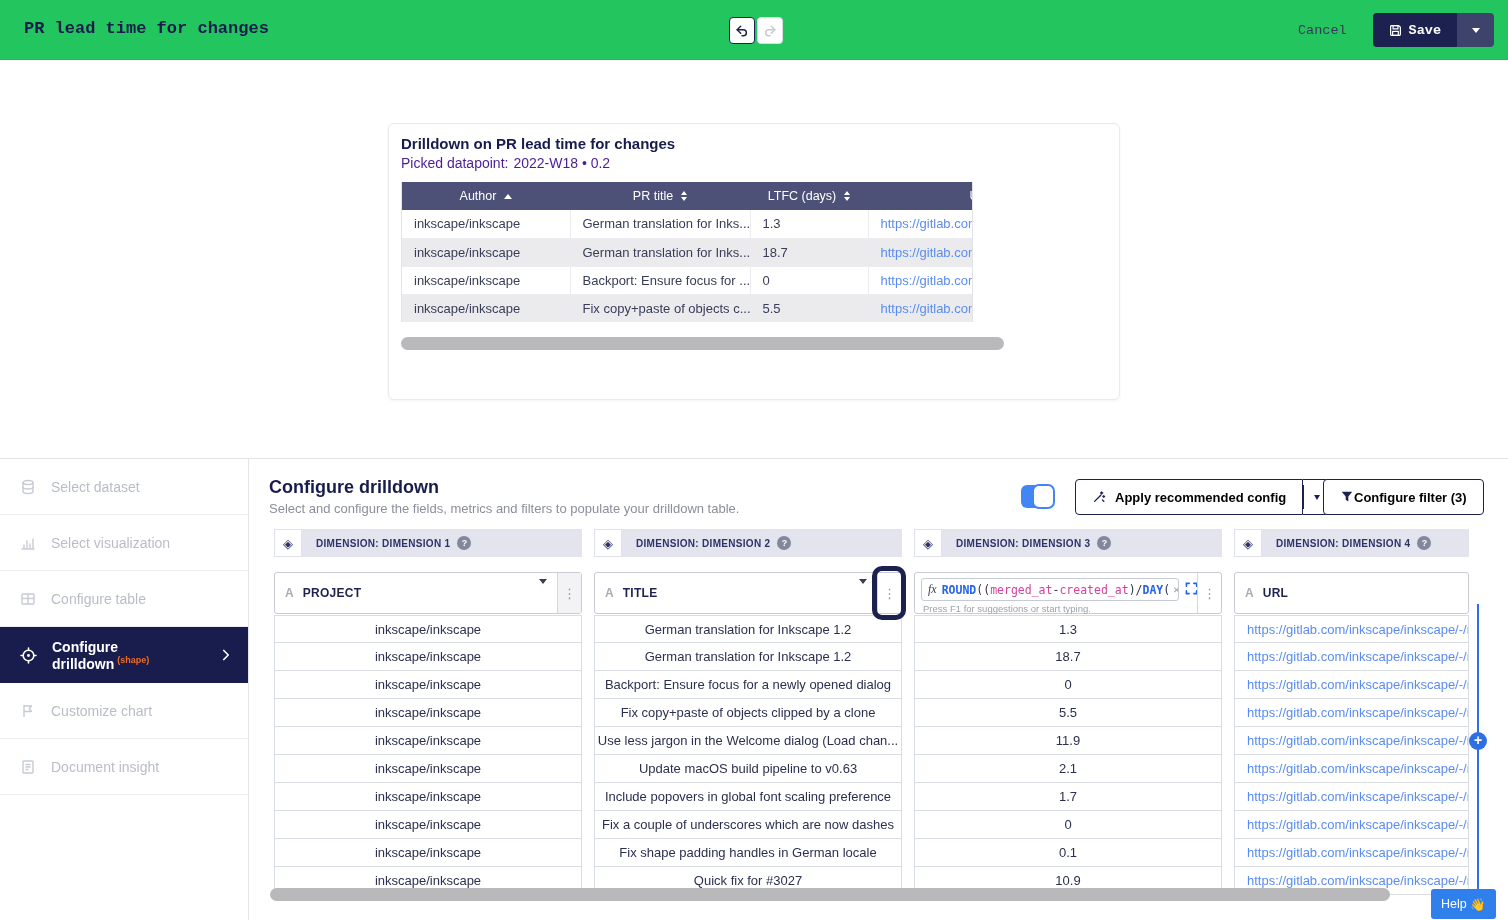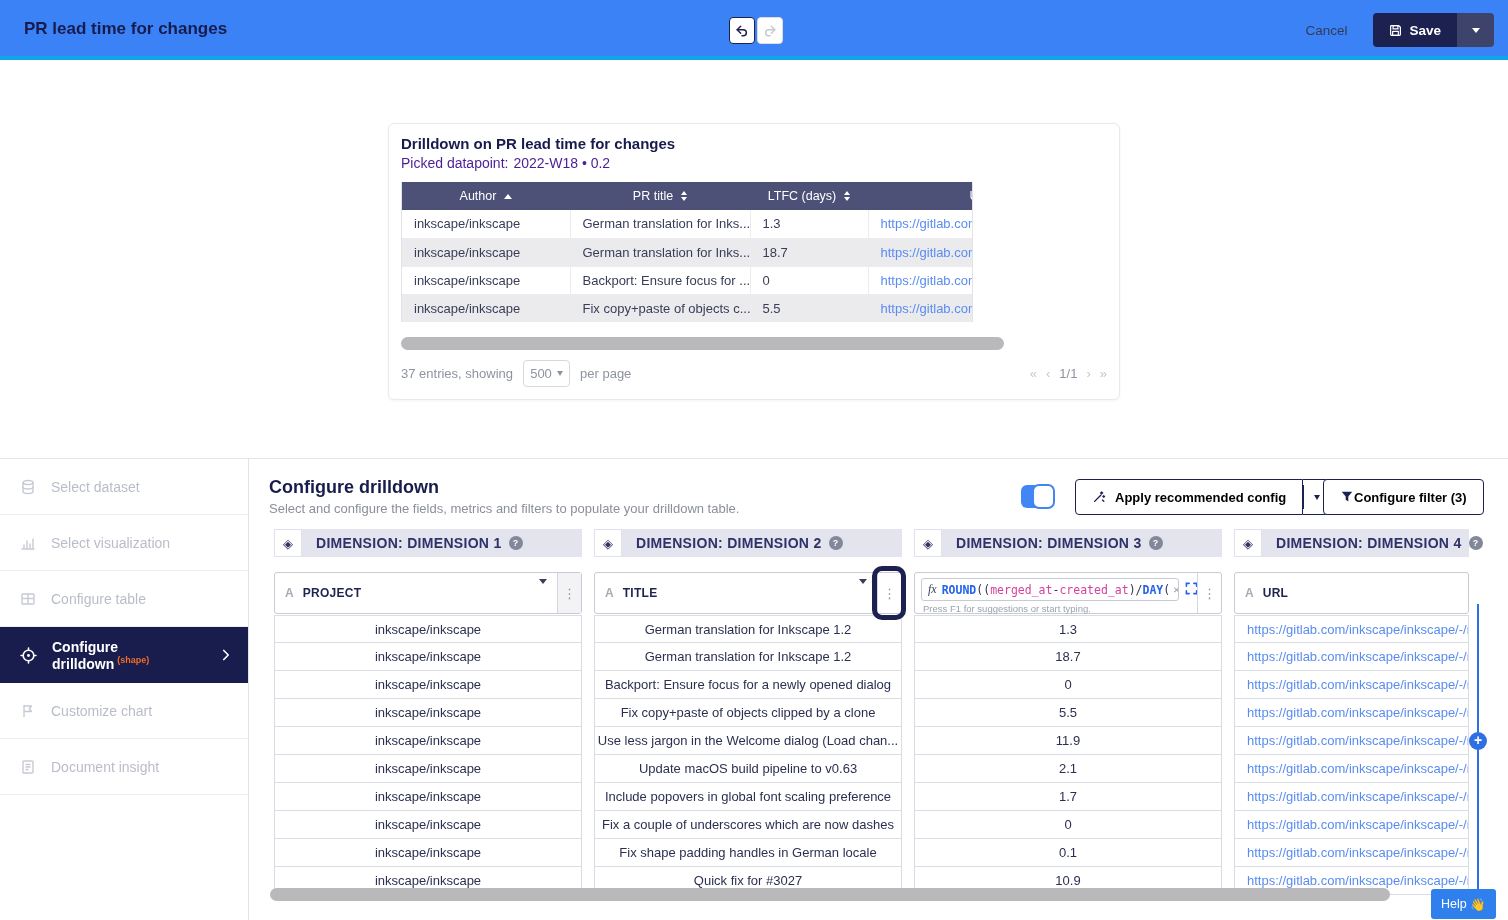--- a/index.html
+++ b/index.html
@@ -2,22 +2,22 @@
 <html><head>
 <meta charset="utf-8">
 <style>
   * { margin:0; padding:0; box-sizing:border-box; }
   html,body { background:#fff; }
   body { font-family:"Liberation Sans", sans-serif; color:#1e2350; }
   #app { position:relative; width:1508px; height:920px; overflow:hidden; background:#fff; }
   svg { display:block; }
 
   
-  .topbar { position:absolute; left:0; top:0; width:1508px; height:60px; background:#3b82f6;
-            border-bottom:4px solid #0ea5e9; z-index:30; }
+  .topbar { position:absolute; left:0; top:0; width:1508px; height:60px; background:#22c55e;
+            border-bottom:1px solid #0ea5e9; z-index:30;font-family:Liberation Mono, monospace; }
   .page-title { position:absolute; left:24px; top:19px; font-size:17px; font-weight:700; color:#171c4d; }
   .undo-redo { position:absolute; left:729px; top:17px; display:flex; }
   .icon-btn { width:26px; height:27px; background:#fff; display:flex; align-items:center; justify-content:center;
               border:1px solid #1d2150; border-radius:4px; cursor:pointer; }
   .icon-btn.undo { color:#1d2150; }
   .icon-btn.redo { border-color:#dcdee4; color:#c6c9d2; margin-left:2px; }
   .top-actions { position:absolute; right:14px; top:13px; display:flex; align-items:center; }
   .cancel-link { font-size:13.5px; color:#343a55; margin-right:26px; cursor:pointer; }
   .save-split { display:flex; height:34px; border-radius:4px; overflow:hidden; }
   .save-main { background:#1d2150; color:#fff; border:none; display:flex; align-items:center; gap:7px;
@@ -81,21 +81,21 @@
   .apply-main { height:36px; padding:0 16px; gap:9px; border-radius:4px 0 0 4px; }
   .apply-caret { height:36px; width:28px; justify-content:center; border-left:none; border-radius:0 4px 4px 0; position:relative; }
   .apply-caret:before { content:""; position:absolute; left:0; top:5px; bottom:5px; width:1px; background:#1d2150; }
   .apply-caret .caret-down { border-top-color:#1d2150; border-left-width:3.5px; border-right-width:3.5px; }
   .filter-btn { position:absolute; left:1323px; top:479px; height:36px; padding:0 16px; z-index:5; }
 
   
   .dim-bar { position:absolute; top:529px; height:28px; background:#e3e4ee; display:flex; align-items:center; }
   .dim-iconbox { width:28px; height:28px; background:#fff; border:1px solid #e0e1ea; display:flex; align-items:center; justify-content:center;
                  color:#2d3268; font-size:13px; flex:0 0 auto; }
-  .dim-label { font-size:14px; font-weight:700; color:#2d3268; letter-spacing:.3px; margin-left:14px; white-space:nowrap; }
+  .dim-label { font-size:10px; font-weight:700; color:#2d3268; letter-spacing:.3px; margin-left:14px; white-space:nowrap; }
   .q-circle { width:14px; height:14px; border-radius:50%; background:#83879a; color:#fff; font-size:9px; font-weight:700;
               display:inline-flex; align-items:center; justify-content:center; margin-left:7px; flex:0 0 auto; }
   .field-box { position:absolute; top:572px; height:42px; background:#fff; border:1px solid #c9ccd7; border-radius:3px;
                display:flex; align-items:stretch; }
   .fb-main { flex:1; display:flex; align-items:center; padding:0 10px; gap:9px; min-width:0; }
   .a-glyph { color:#a7abb6; font-size:12px; font-weight:700; }
   .field-name { font-size:12px; font-weight:700; color:#1e2350; letter-spacing:.3px; }
   .fb-caret { margin-left:auto; }
   .fb-caret .caret-down { border-top-color:#3a3f55; border-left-width:4px; border-right-width:4px; }
   .fb-kebab { width:24px; border-left:1px solid #d4d7de; background:#f3f3f6; display:flex; align-items:center;
@@ -247,35 +247,20 @@
           <tr class="alt">
             <td>inkscape/inkscape</td>
             <td>Fix copy+paste of objects c...</td>
             <td>5.5</td>
             <td class="url">https://gitlab.com/inkscape/inkscape/-/merge</td>
           </tr>
         </tbody>
       </table>
     </div>
     <div class="h-thumb"></div>
-    <div class="pager">
-      <span>37 entries, showing</span>
-      <span class="page-size">
-        <span>500</span>
-        <span class="caret-down"></span>
-      </span>
-      <span>per page</span>
-      <span class="pager-right">
-        <span>«</span>
-        <span>‹</span>
-        <span class="pg">1/1</span>
-        <span>›</span>
-        <span>»</span>
-      </span>
-    </div>
   </section>
 
   <div class="workbench">
     <aside class="sidebar">
       <div class="side-item">
         <span class="s-icon">
           <svg width="16" height="16" viewBox="0 0 16 16" fill="none" stroke="currentColor" stroke-width="1.4">
             <ellipse cx="8" cy="3.5" rx="5" ry="2"></ellipse>
               <path d="M3 3.5v9c0 1.1 2.2 2 5 2s5-.9 5-2v-9"></path>
               <path d="M3 8c0 1.1 2.2 2 5 2s5-.9 5-2"></path>

